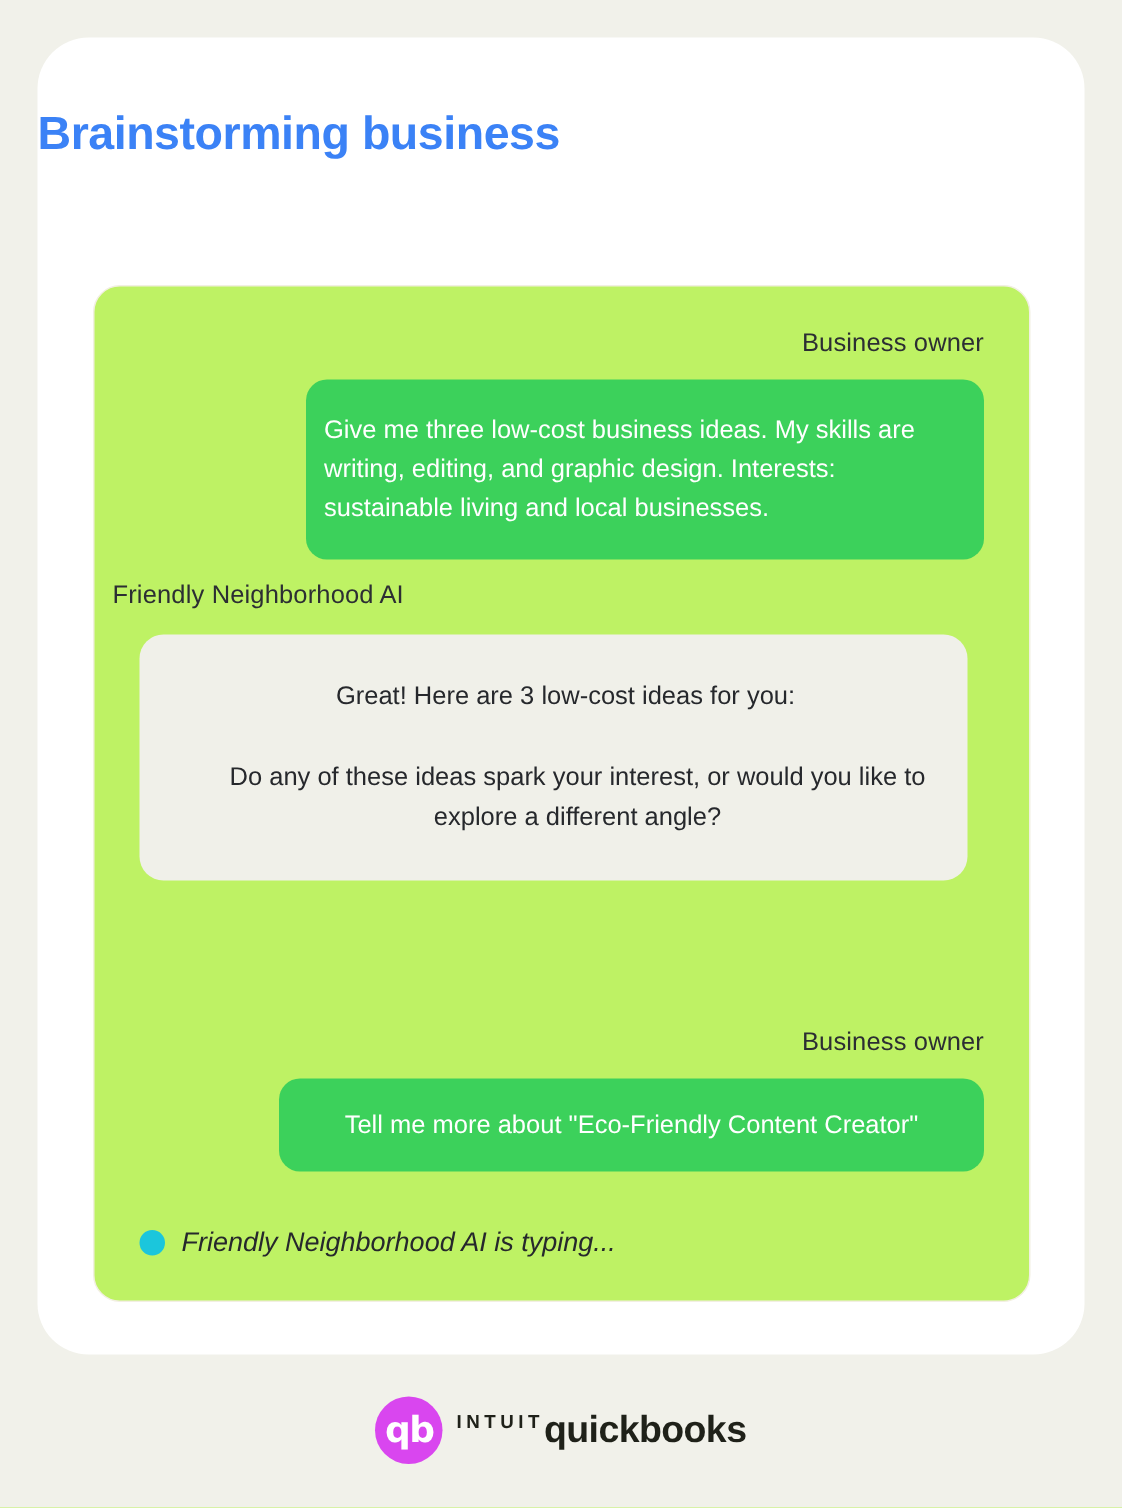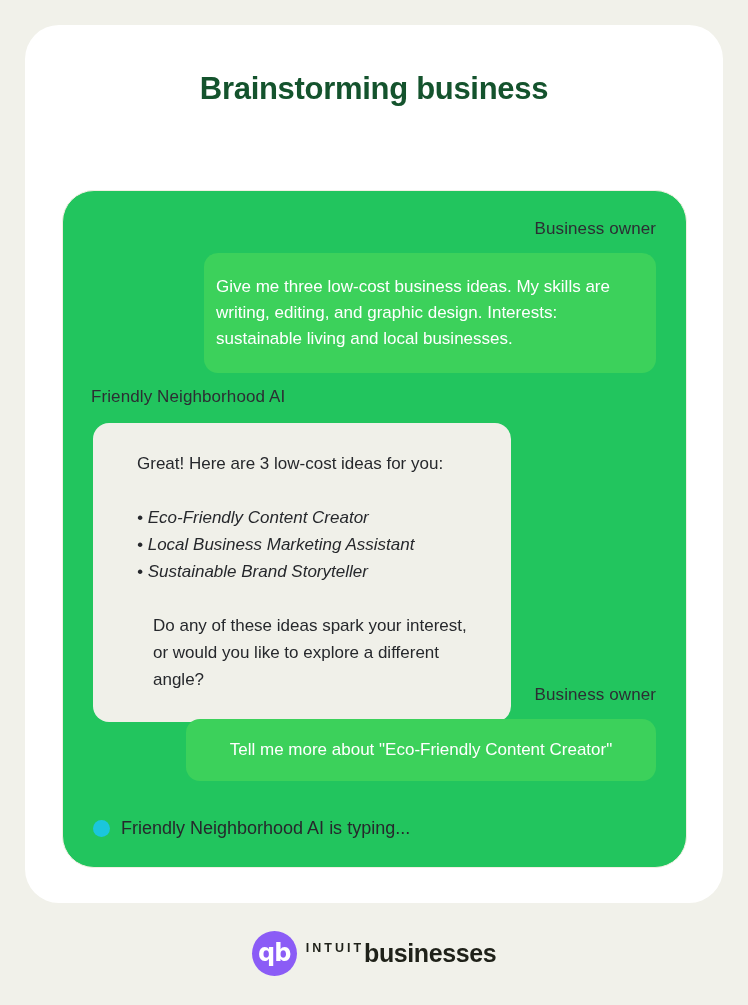--- a/index.html
+++ b/index.html
@@ -9,73 +9,73 @@
     font-family:"Liberation Sans", sans-serif;
     -webkit-font-smoothing:antialiased;
     overflow:hidden;
   }
   .card{
     position:absolute;left:25px;top:25px;width:698px;height:878px;
     background:#ffffff;border-radius:34px;
   }
   .title{
     position:absolute;top:43px;left:0;width:100%;
-    text-align:center;color:#14532d;
+    text-align:left;color:#3b82f6;
     font-size:31px;line-height:42px;font-weight:800;letter-spacing:-0.3px;
   }
   .chat-panel{
     position:absolute;left:37px;top:165px;width:625px;height:678px;
-    background:#22c55e;border:1.5px solid #f2efe2;border-radius:32px;
+    background:#bef264;border:1.5px solid #f2efe2;border-radius:18px;
     box-sizing:border-box;
   }
   .sender-label{
     position:absolute;font-size:17px;color:#2c2e33;letter-spacing:0.1px;
   }
   .sender-label.right{right:30px;text-align:right;}
-  .sender-label.left{left:28px;text-align:center;}
+  .sender-label.left{left:12px;text-align:center;}
   .bubble{
     position:absolute;border-radius:14px;box-sizing:border-box;
     font-size:17px;
   }
   .bubble.user{
     background:#3cd15b;color:#ffffff;line-height:26px;
   }
   .bubble.ai{
     background:#f0f0e9;color:#26282c;line-height:27px;border-radius:16px;
   }
   .bubble-1{top:62px;left:141px;width:452px;padding:21px 12px;}
-  .bubble-2{top:232px;left:30px;width:418px;padding:27px 28px 29px 44px;}
+  .bubble-2{top:232px;left:30px;width:552px;padding:27px 28px 29px 44px;text-align:center;}
   .bubble-3{
     top:528px;right:30px;width:470px;height:62px;
     display:flex;align-items:center;justify-content:center;
     padding:0 16px;text-align:center;
   }
   .label-1{top:28px;}
   .label-2{top:196px;}
   .label-3{top:494px;}
   .ai-intro{margin:0 0 27px 0;}
   .ai-bullets{font-style:italic;}
   .ai-bullets div{margin:0;}
   .ai-outro{margin:27px 0 0 16px;}
   .typing-row{
     position:absolute;top:627px;left:30px;
     display:flex;align-items:center;gap:11px;
   }
   .typing-dot{
     width:17px;height:17px;border-radius:50%;background:#1bc6dc;flex:0 0 auto;
   }
   .typing-text{
-    font-size:18px;color:#26282c;
+    font-size:18px;font-style:italic;color:#26282c;
   }
   .logo-row{
     position:absolute;top:931px;left:0;width:100%;
     display:flex;align-items:center;justify-content:center;gap:9px;
   }
   .logo-mark{
-    width:45px;height:45px;border-radius:50%;background:#8b5cf6;
+    width:45px;height:45px;border-radius:50%;background:#d946ef;
     display:flex;align-items:center;justify-content:center;
     color:#ffffff;font-weight:700;font-size:24px;
     font-family:"DejaVu Sans", sans-serif;
     letter-spacing:-1px;padding-bottom:2px;box-sizing:border-box;
   }
   .logo-text{display:flex;flex-direction:row;align-items:flex-start;}
   .logo-company{
     font-size:12.5px;font-weight:700;letter-spacing:3px;color:#1f2119;
   }
   .logo-product{
@@ -97,25 +97,20 @@
     <div class="sender-label right label-1">Business owner</div>
 
     <div class="bubble user bubble-1">
       <span>Give me three low-cost business ideas. My skills are writing, editing, and graphic design. Interests: sustainable living and local businesses.</span>
     </div>
 
     <div class="sender-label left label-2">Friendly Neighborhood AI</div>
 
     <div class="bubble ai bubble-2">
       <p class="ai-intro">Great! Here are 3 low-cost ideas for you:</p>
-      <div class="ai-bullets">
-        <div>• Eco-Friendly Content Creator</div>
-        <div>• Local Business Marketing Assistant</div>
-        <div>• Sustainable Brand Storyteller</div>
-      </div>
       <p class="ai-outro">Do any of these ideas spark your interest, or would you like to explore a different angle?</p>
     </div>
 
     <div class="sender-label right label-3">Business owner</div>
 
     <div class="bubble user bubble-3">
       <span>Tell me more about "Eco-Friendly Content Creator"</span>
     </div>
 
     <div class="typing-row">
@@ -123,15 +118,15 @@
       <span class="typing-text">Friendly Neighborhood AI is typing...</span>
     </div>
 
   </div>
 </div>
 
 <div class="logo-row">
   <div class="logo-mark">qb</div>
   <div class="logo-text">
     <span class="logo-company">INTUIT</span>
-    <span class="logo-product">businesses</span>
+    <span class="logo-product">quickbooks</span>
   </div>
 </div>
 
 </body></html>

